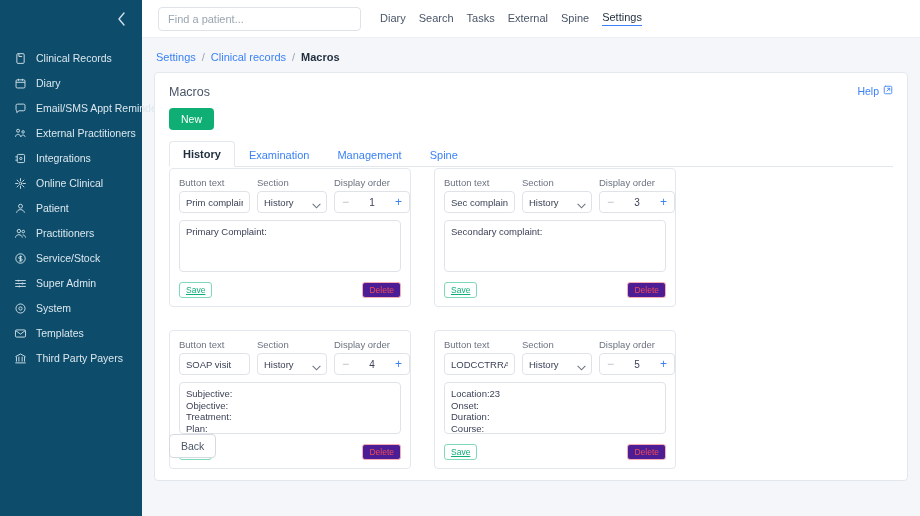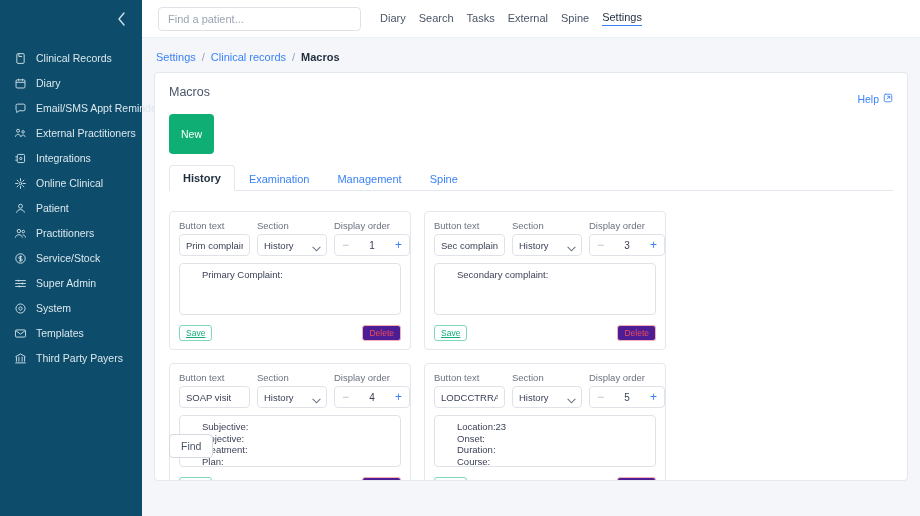--- a/index.html
+++ b/index.html
@@ -70,43 +70,43 @@
 
   .card {
     background:#fff; border:1px solid #e3e8ee; border-radius:4px;
     height: 409px;
     padding: 12px 14px 0 14px;
     position: relative;
     overflow: hidden;
   }
   .card-head { display:flex; align-items:flex-start; justify-content:space-between; }
   .card-title { font-size:12.5px; color:#4a5568; }
-  .help-link { display:flex; align-items:flex-end; gap:4px; font-size:10.5px; color:#3b82f6; cursor:pointer;margin-top:8px; }
+  .help-link { display:flex; align-items:flex-end; gap:4px; font-size:10.5px; color:#3b82f6; cursor:pointer; }
 
   .new-btn {
     margin-top: 9px;
     background:#0fae74; color:#fff; border:none; border-radius:4px;
-    font-size:10.5px; padding: 14px 12px; cursor:pointer;
+    font-size:10.5px; padding: 5px 12px; cursor:pointer;
     font-family:"Liberation Sans", sans-serif;
   }
 
   .tabs { display:flex; align-items:flex-end; gap:0; margin-top:10px; border-bottom:1px solid #e3e8ee; }
   .tab {
     font-size:11px; color:#3b82f6; padding: 6px 13px 6px 13px; cursor:pointer;
     border:1px solid transparent; border-bottom:none; position:relative; top:1px;
     border-radius:4px 4px 0 0;
   }
   .tab.active {
     color:#1f2d3d; font-weight:bold; background:#fff;
     border-color:#e3e8ee; border-bottom:1px solid #fff;
   }
 
   .macros-grid {
-    display:flex; flex-wrap:wrap; gap:13px;
-    margin-top: 20px;
+    display:flex; flex-wrap:wrap; gap:23px;
+    margin-top: 1px;
   }
   .macro {
     width: 242px;
     border:1px solid #e3e8ee; border-radius:4px;
     padding: 8px 9px 8px 9px;
     background:#fff;
   }
   .macro-fields { display:flex; gap:7px; }
   .fld { display:flex; flex-direction:column; }
   .fld-label { font-size:9.5px; color:#6b7280; margin-bottom:3px; }
@@ -134,21 +134,21 @@
   .step-minus { color:#b8bfc9; font-size:12px; cursor:pointer; line-height:1; }
   .step-val { font-size:10px; color:#3c4257; }
   .step-plus { color:#3b82f6; font-size:12px; cursor:pointer; line-height:1; }
 
   .macro-text {
     margin-top: 7px;
     width: 100%; height: 52px;
     border:1px solid #dfe3e8; border-radius:4px;
     font-size:9.5px; color:#3c4257;
     font-family:"Liberation Sans", sans-serif;
-    padding: 5px 22px; resize:none; outline:none;
+    padding: 5px 6px; resize:none; outline:none;
     line-height: 1.22; background:#fff;
     overflow:hidden;
     white-space: pre-wrap;
   }
   .macro-actions { display:flex; justify-content:space-between; align-items:center; margin-top:7px; }
   .btn-save {
     font-size:8.5px; color:#0fae74; background:#fff;
     border:1px solid #7fd9b8; border-radius:3px;
     padding: 2px 6px; cursor:pointer; font-family:"Liberation Sans", sans-serif;text-decoration:underline;
   }
@@ -501,18 +501,18 @@
 Course:
 Cause:</textarea>
             <div class="macro-actions">
               <button class="btn-save">Save</button>
               <button class="btn-delete">Delete</button>
             </div>
           </div>
 
         </div>
 
-        <button class="back-btn">Find</button>
+        <button class="back-btn">Back</button>
 
       </section>
     </div>
   </div>
 </div>
 
 </body></html>

